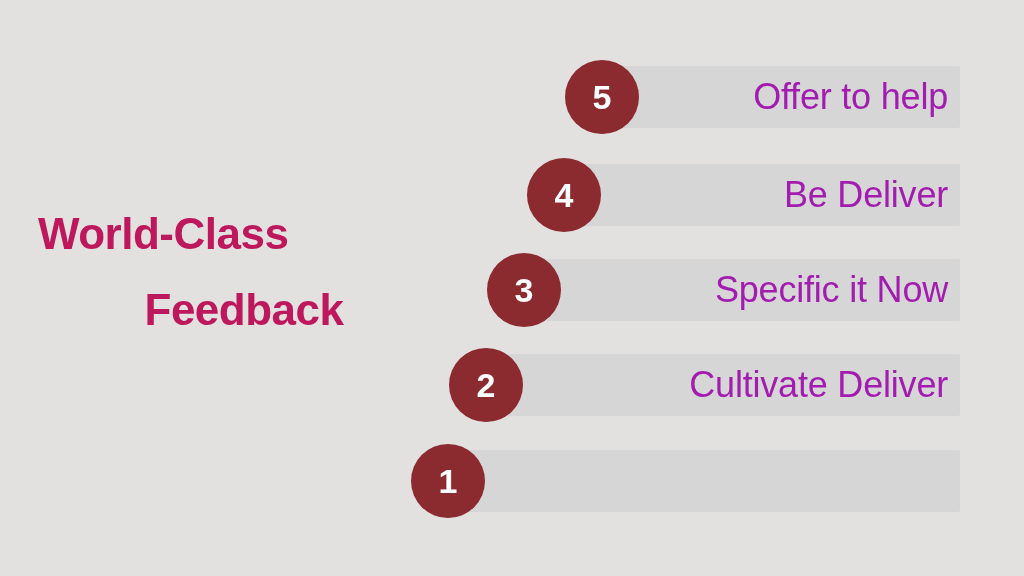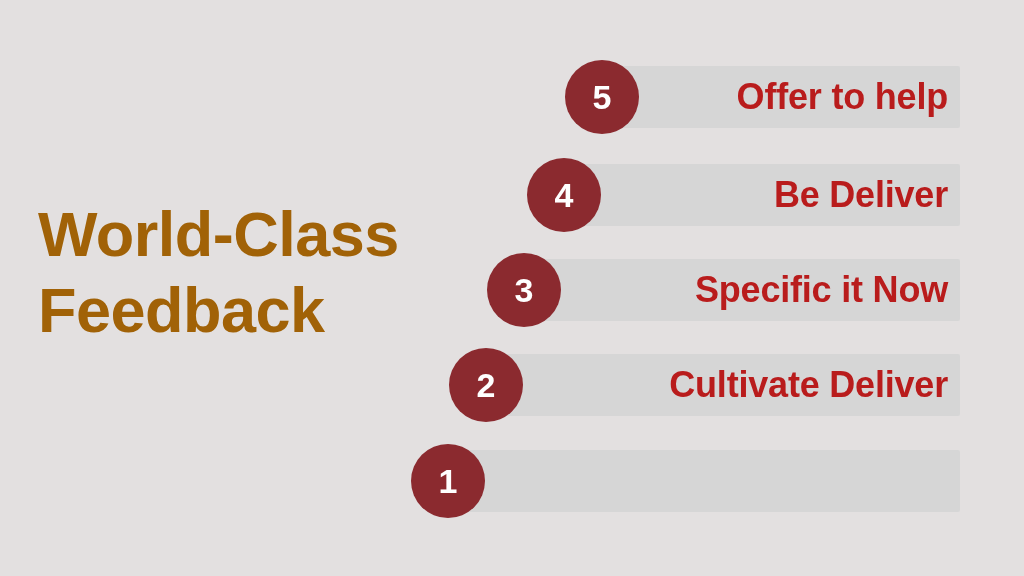--- a/index.html
+++ b/index.html
@@ -25,29 +25,29 @@
   
   .title-block {
     position: absolute;
     left: 38px;
     top: 196px;
     width: 430px;
     text-align: left;
   }
   .title-line {
     display: block;
-    font-size: 63px;
+    font-size: 44px;
     line-height: 76px;
     font-weight: bold;
-    color: #a16207;
+    color: #be185d;
     letter-spacing: -0.5px;
     white-space: nowrap;
   }
   .title-line.line-2 {
-    text-align: left;
+    text-align: center;
     padding-right: 18px;
   }
 
   
   .steps {
     position: absolute;
     left: 0;
     top: 0;
     width: 1024px;
     height: 576px;
@@ -66,22 +66,22 @@
     border-radius: 2px;
   }
 
   .step-label {
     position: absolute;
     right: 12px;
     top: 0;
     height: 62px;
     line-height: 62px;
     font-size: 36px;
-    font-weight: bold;
-    color: #b91c1c;
+    font-weight: normal;
+    color: #a21caf;
     letter-spacing: -0.2px;
     white-space: nowrap;
   }
 
   .step-badge {
     position: absolute;
     left: -37px;
     top: -6px;
     width: 74px;
     height: 74px;

